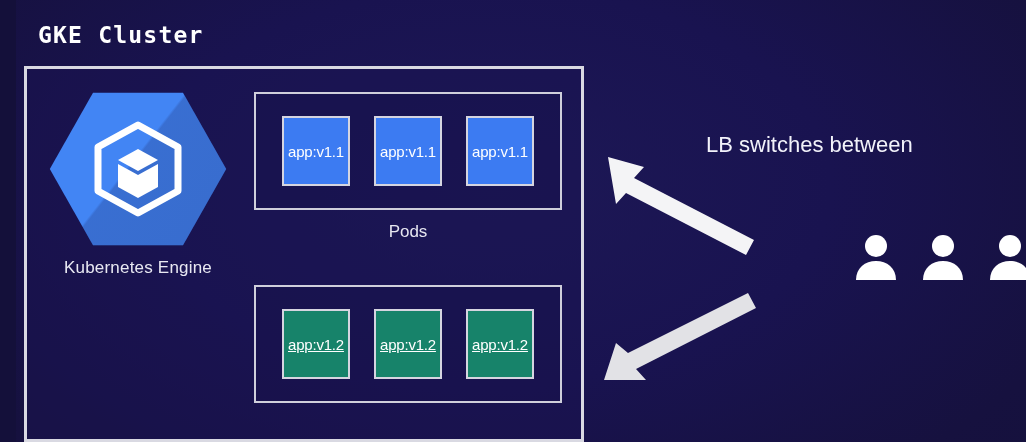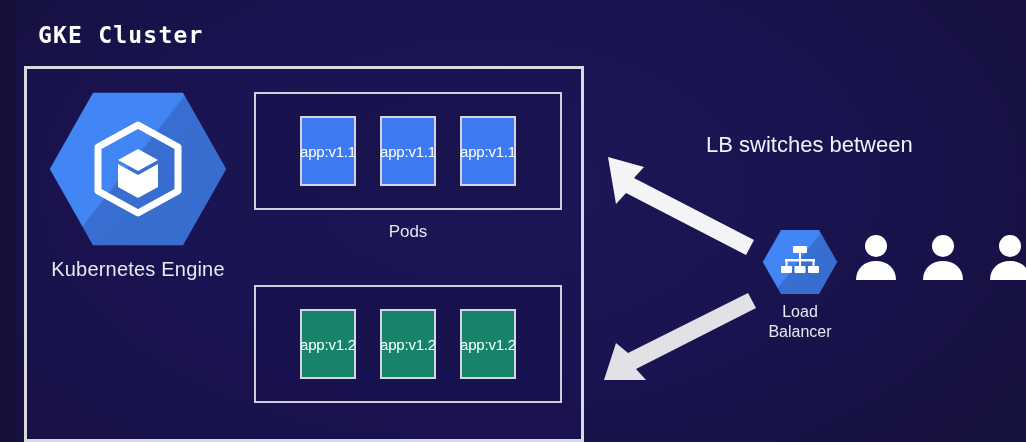--- a/index.html
+++ b/index.html
@@ -73,21 +73,21 @@
     background: linear-gradient(128deg, rgba(255,255,255,0) 46%, rgba(20,20,70,0.20) 47%, rgba(20,20,70,0.22) 100%);
   }
   .hex-wrap svg {
     position: absolute;
     left: 50%;
     top: 50%;
     transform: translate(-50%, -50%);
   }
   #gke-label {
     margin-top: 8px;
-    font-size: 20px;
+    font-size: 17px;
     color: #e8e8f2;
     letter-spacing: .2px;
   }
 
   
   .pod-group {
     position: absolute;
     left: 238px;
     width: 308px;
     height: 118px;
@@ -99,34 +99,34 @@
   #pod-group-v12 { top: 285px; }
 
   .pod-row {
     display: flex;
     justify-content: center;
     align-items: center;
     gap: 24px;
     height: 100%;
   }
   .pod {
-    width: 56px;
+    width: 68px;
     height: 70px;
     border: 2px solid #d5d5e0;
     box-sizing: border-box;
     display: flex;
     align-items: center;
     justify-content: center;
     font-size: 15px;
     color: #ffffff;
     letter-spacing: -.2px;
     white-space: nowrap;
   }
   .pod.v11 { background: #3c7bf2; }
-  .pod.v12 { background: #17836a; }
+  .pod.v12 { background: #17836a; text-decoration: underline; }
 
   
   #pods-label {
     position: absolute;
     left: 238px;
     top: 222px;
     width: 308px;
     text-align: center;
     font-size: 17px;
     color: #e6e6f0;
@@ -254,41 +254,20 @@
 
     <g>
       <polygon fill="#e2e2e6" points="8,235 20,198 32,208 152,148 160,163 40,224 50,235"></polygon>
     </g>
   </svg>
 
   <div id="callout">
     <span class="line">LB switches between</span>
   </div>
 
-  <div id="lb-block">
-    <div class="lb-hex-wrap">
-      <div class="lb-hex-shape"></div>
-      <div class="lb-hex-shadow"></div>
-      <svg width="38" height="34" viewBox="0 0 38 34">
-        <rect x="12" y="1" width="14" height="7" rx="1" fill="#ffffff"></rect>
-        <rect x="18" y="8" width="2" height="7" fill="#ffffff"></rect>
-        <rect x="4" y="14" width="30" height="2.4" fill="#ffffff"></rect>
-        <rect x="4.5" y="16" width="2" height="5" fill="#ffffff"></rect>
-        <rect x="18" y="16" width="2" height="5" fill="#ffffff"></rect>
-        <rect x="31.5" y="16" width="2" height="5" fill="#ffffff"></rect>
-        <rect x="0" y="21" width="11" height="7" rx="1" fill="#ffffff"></rect>
-        <rect x="13.5" y="21" width="11" height="7" rx="1" fill="#ffffff"></rect>
-        <rect x="27" y="21" width="11" height="7" rx="1" fill="#ffffff"></rect>
-      </svg>
-    </div>
-    <div id="lb-label">
-      <span class="line">Load</span>
-      <span class="line">Balancer</span>
-    </div>
-  </div>
 
   <div id="users">
     <svg width="48" height="48" viewBox="0 0 48 48">
       <circle cx="24" cy="14" r="11" fill="#ffffff"></circle>
       <path d="M4 48 C4 36 13 29 24 29 C35 29 44 36 44 48 Z" fill="#ffffff"></path>
     </svg>
     <svg width="48" height="48" viewBox="0 0 48 48">
       <circle cx="24" cy="14" r="11" fill="#ffffff"></circle>
       <path d="M4 48 C4 36 13 29 24 29 C35 29 44 36 44 48 Z" fill="#ffffff"></path>
     </svg>

